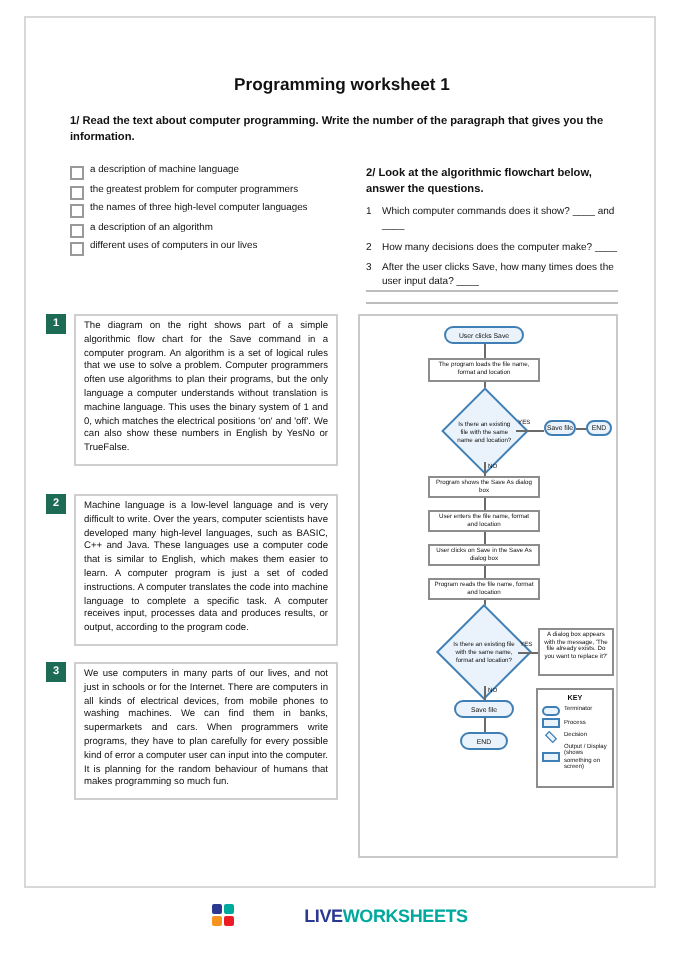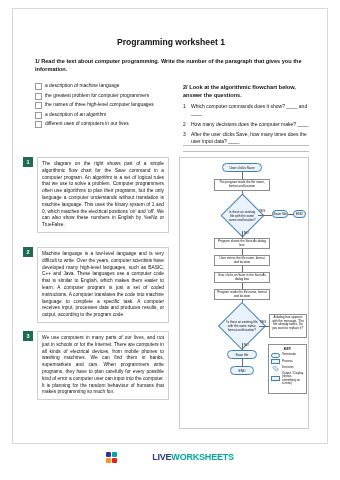--- a/index.html
+++ b/index.html
@@ -203,21 +203,21 @@
   }
   .key-swatch.round { border-radius: 3px; }
   .key-swatch.dia { transform: rotate(45deg) scale(0.62); }
   .key-txt { font-size: 3px; color: #111; line-height: 1.15; }
   
   .brand {
     position: absolute;
     left: 0; top: 452px;
     width: 340px;
     display: flex;
-    align-items: flex-start;
+    align-items: center;
     justify-content: center;
     gap: 32px;
   }
   .brand-grid {
     width: 11px; height: 11px;
     display: grid;
     grid-template-columns: 1fr 1fr;
     grid-template-rows: 1fr 1fr;
     gap: 1px;
     margin-right: 3px;

